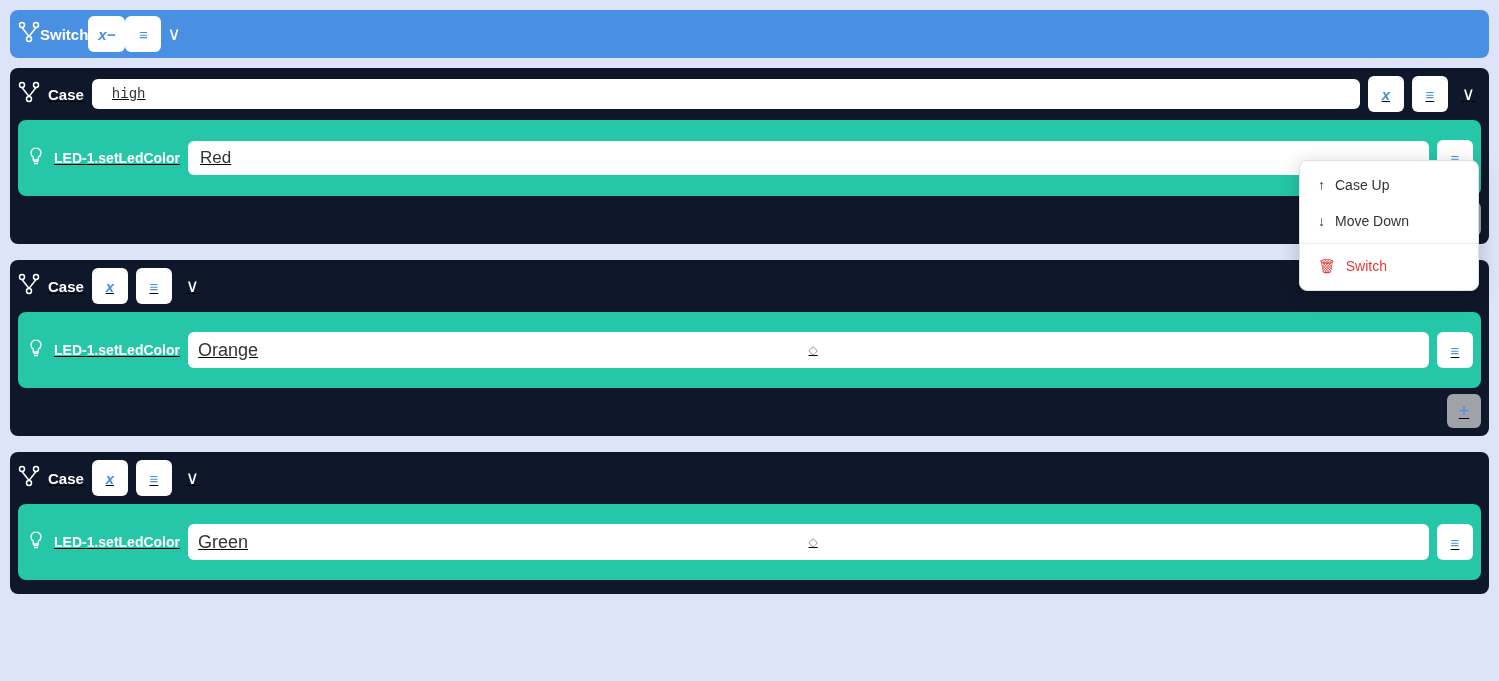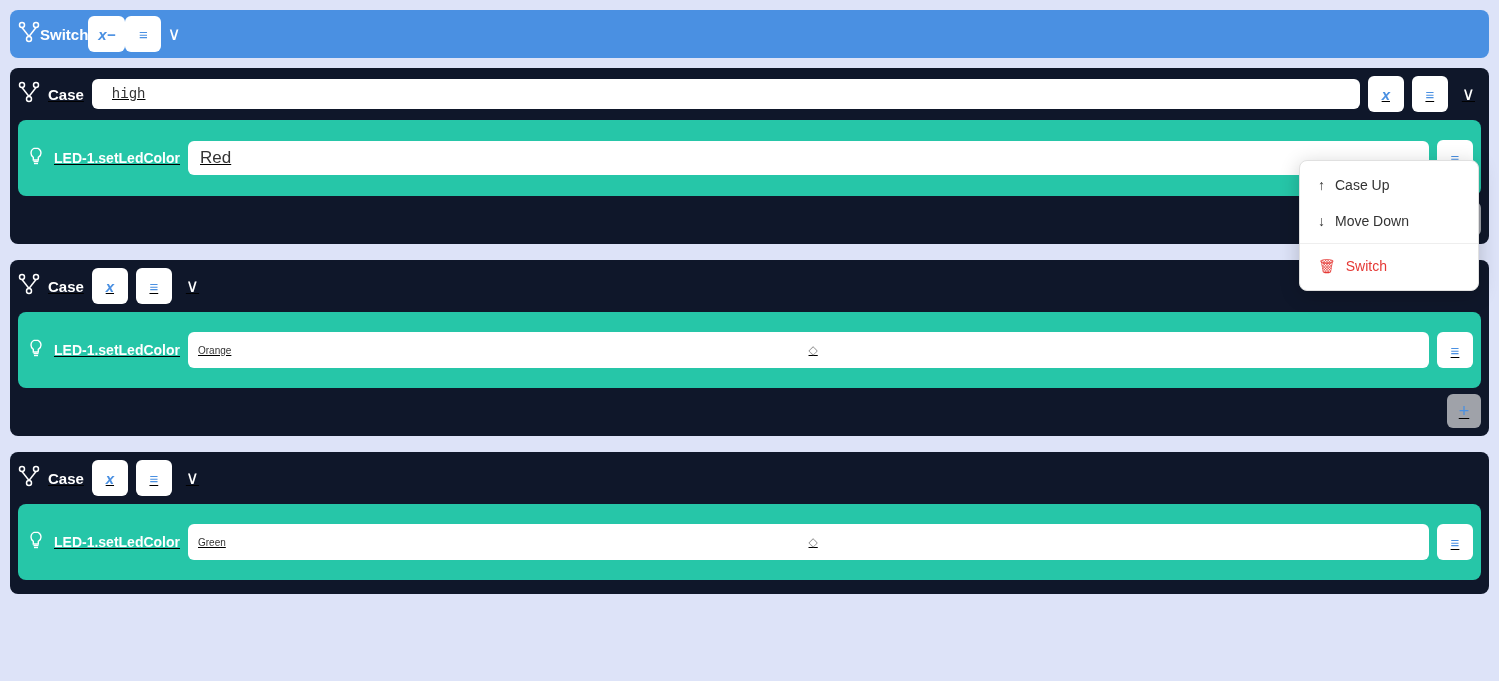--- a/index.html
+++ b/index.html
@@ -157,21 +157,21 @@
       display: flex;
       align-items: center;
       background: white;
       border-radius: 6px;
       padding: 0 10px;
       height: 36px;
     }
 
     .action-input-with-chevron span {
       flex: 1;
-      font-size: 10px;
+      font-size: 18px;
       color: #333;
     }
 
     .action-input-with-chevron .chevron-down {
       color: #888;
       font-size: 12px;
     }
 
     .btn-lines-dark {
       background: white;

